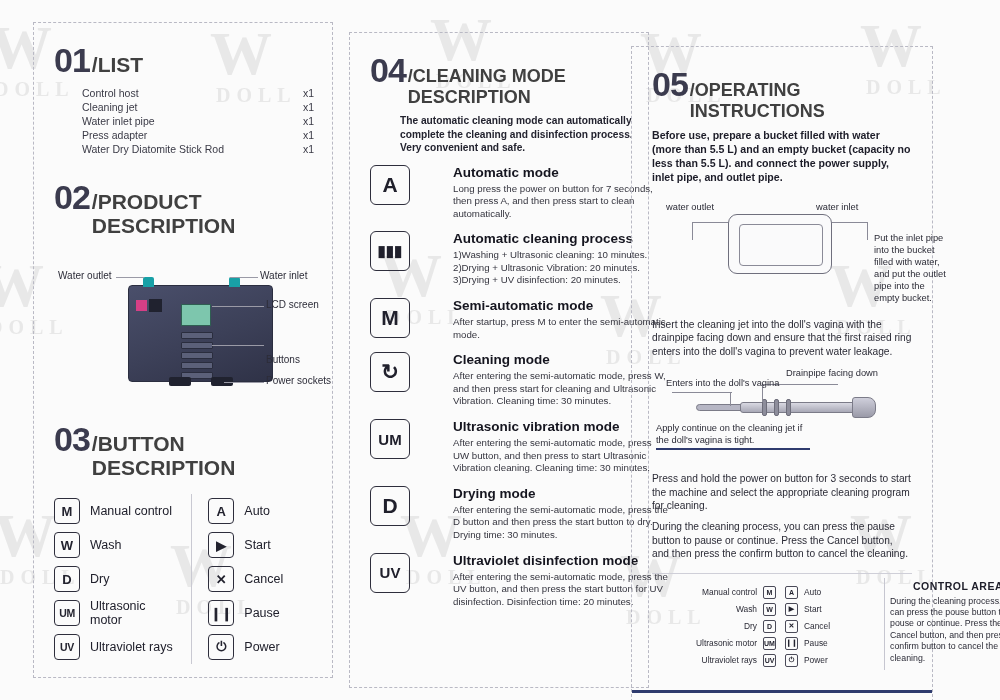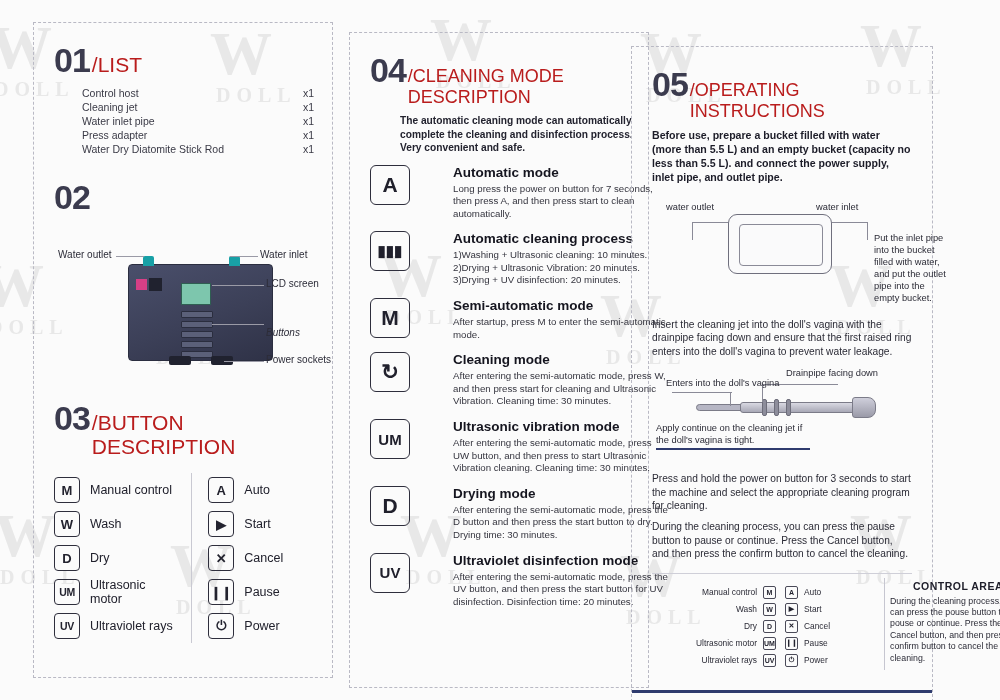--- a/index.html
+++ b/index.html
@@ -42,21 +42,21 @@
   .panel-inner { position:absolute; inset:0; padding:18px 20px; }
 
   
   .sec-head { display:flex; align-items:baseline; margin:0 0 6px 0; }
   .sec-num {
     font-size:34px; font-weight:bold; letter-spacing:-1px;
     color:#3b3b4e;
     font-family:"Liberation Sans", sans-serif;
   }
   .sec-title {
-    font-size:21px; font-weight:normal; color:#b91c1c; margin-left:2px;
+    font-size:21px; font-weight:bold; color:#404040; margin-left:2px;
   }
   .sec-title.small { font-size:18px; }
 
   
   .list-table { margin:6px 0 0 28px; font-size:10.5px; color:#3a3a46; width:232px; }
   .list-row { display:flex; justify-content:space-between; line-height:14px; }
   .list-qty { color:#3a3a46; }
 
   
   .product-wrap { position:relative; height:160px; margin-top:10px; }
@@ -223,20 +223,21 @@
         <span class="list-qty">x1</span>
       </div>
       <div class="list-row">
         <span>Water Dry Diatomite Stick Rod</span>
         <span class="list-qty">x1</span>
       </div>
     </div>
 
     <div class="sec-head" style="margin-top:22px;">
       <span class="sec-num">02</span>
+      <span class="sec-title">/PRODUCT DESCRIPTION</span>
     </div>
 
     <div class="product-wrap">
       <div class="device">
         <div class="nozzle" style="left:14px;"></div>
         <div class="nozzle" style="left:100px;"></div>
         <div class="dev-pink"></div>
         <div class="dev-dark"></div>
         <div class="dev-screen"></div>
         <div class="dev-btns">
@@ -252,21 +253,21 @@
 
       <div class="lead" style="left:62px; top:29px; width:28px;"></div>
       <div class="lbl" style="left:4px;  top:22px;">Water outlet</div>
       <div class="lead" style="left:176px;top:29px; width:28px;"></div>
       <div class="lbl" style="left:206px;top:22px;">Water inlet</div>
 
       <div class="lead" style="left:158px;top:58px; width:52px;"></div>
       <div class="lbl" style="left:212px;top:51px;">LCD screen</div>
 
       <div class="lead" style="left:158px;top:97px; width:52px;"></div>
-      <div class="lbl" style="left:212px;top:100px;font-style:italic;">Buttons</div>
+      <div class="lbl" style="left:212px;top:106px;">Buttons</div>
 
       <div class="lead" style="left:170px;top:134px;width:40px;"></div>
       <div class="lbl" style="left:212px;top:127px;">Power sockets</div>
     </div>
 
     <div class="sec-head" style="margin-top:12px;">
       <span class="sec-num">03</span>
       <span class="sec-title">/BUTTON DESCRIPTION</span>
     </div>
 

